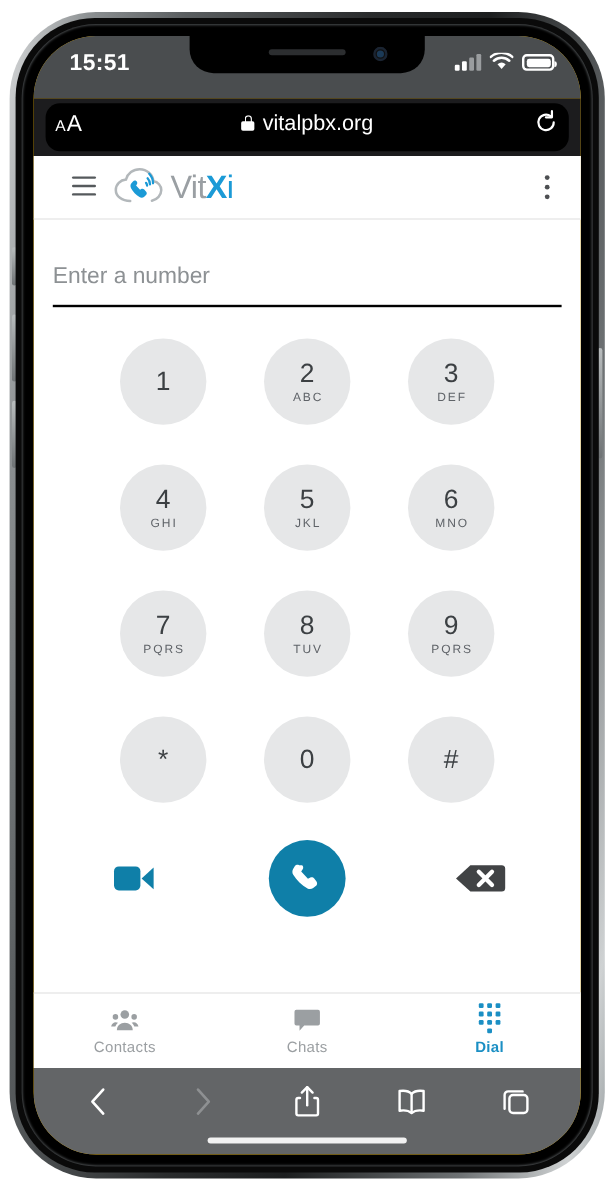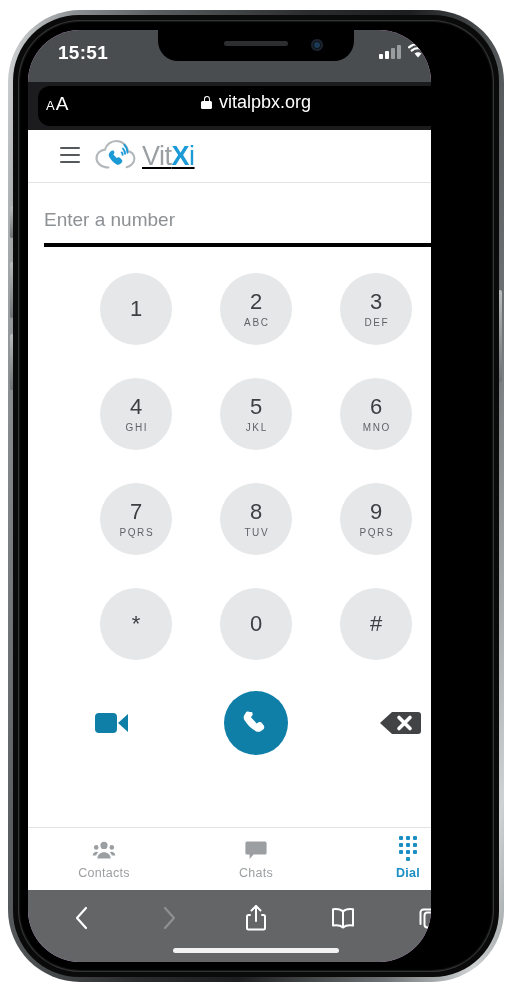--- a/index.html
+++ b/index.html
@@ -34,24 +34,24 @@
     width: 476px; height: 952px;
     border-radius: 62px;
     background: #000000;
     box-shadow: inset 0 0 2px 1px #45484a;
   }
 
   
   #screen {
     position: absolute;
     left: 28px; top: 30px;
-    width: 403px; height: 932px;
+    width: 456px; height: 932px;
     border-radius: 52px;
     overflow: hidden;
-    background: #f0abfc;
+    background: #eab308;
   }
 
   
   #status-bar {
     position: absolute; left: 0; top: 0;
     width: 456px; height: 52px;
     background: #4a4d4f;
     color: #ffffff;
   }
   #status-time {
@@ -155,40 +155,40 @@
     background: #fff;
   }
   #hamburger {
     position:absolute; left: 32px; top: 17px;
     width: 20px; height: 16px;
     display:flex; flex-direction:column; justify-content:space-between;
   }
   #hamburger span { display:block; height:2px; background:#55595c; border-radius:1px; }
   #logo {
     position:absolute; left: 66px; top: 8px;
-    display:flex; align-items:flex-end;text-decoration:underline;
+    display:flex; align-items:flex-end;
   }
   #logo-mark { width: 52px; height: 36px; }
   #logo-text {
     font-size: 27px; letter-spacing: -0.5px;
     margin-left: -4px; line-height: 36px;
   }
   .logo-vit { color:#9a9fa3; font-weight: 400; }
   .logo-x { color:#1b9ad6; font-weight: 700; }
   .logo-i { color:#1b9ad6; font-weight: 400; }
   #kebab-menu {
     position:absolute; right: 26px; top: 16px;
     width: 5px; display:flex; flex-direction:column; gap:4px; align-items:center;
   }
   #kebab-menu i { display:block; width:4px; height:4px; border-radius:50%; background:#4d4f52; }
 
   
   #number-field-wrap {
-    position: relative; margin: 26px 16px 0 16px;
-    border-bottom: 4px solid #000000;
+    position: relative; margin: 37px 16px 0 16px;
+    border-bottom: 2px solid #000000;
     height: 34px;
   }
   #number-input {
     width: 100%; border: none; outline: none;
     font-size: 19px; color: #333; background: transparent;
     font-family: "Liberation Sans", sans-serif;
     padding: 0 0 5px 0;
   }
   #number-input::placeholder { color:#8d9194; }
 

